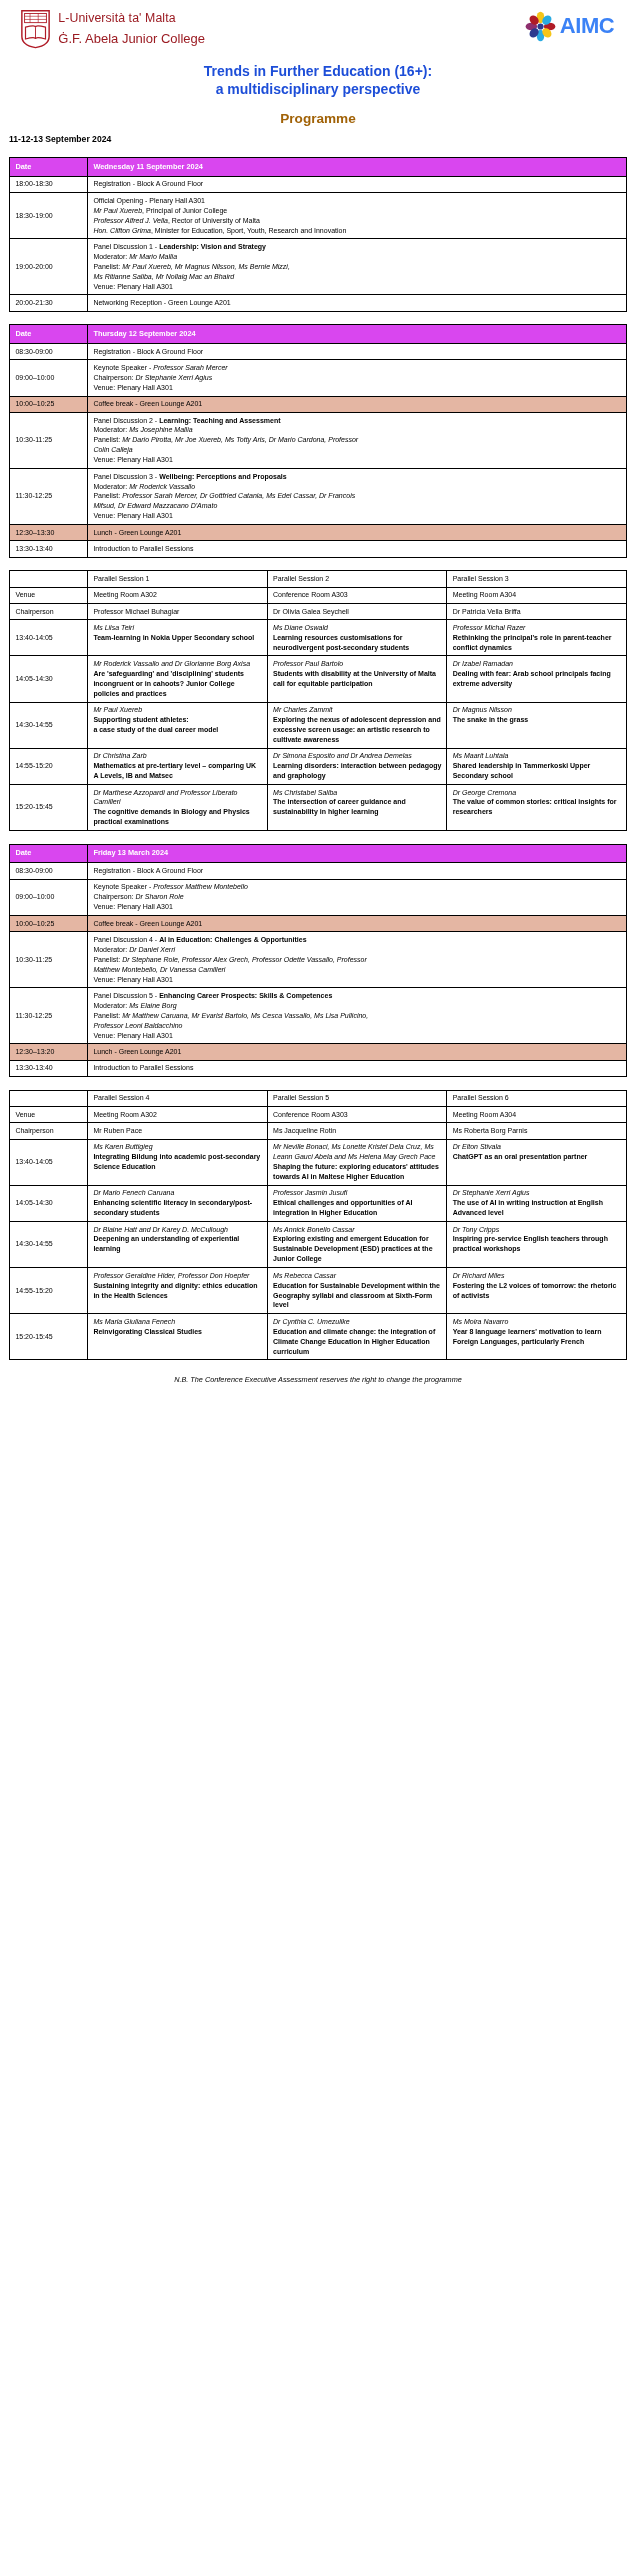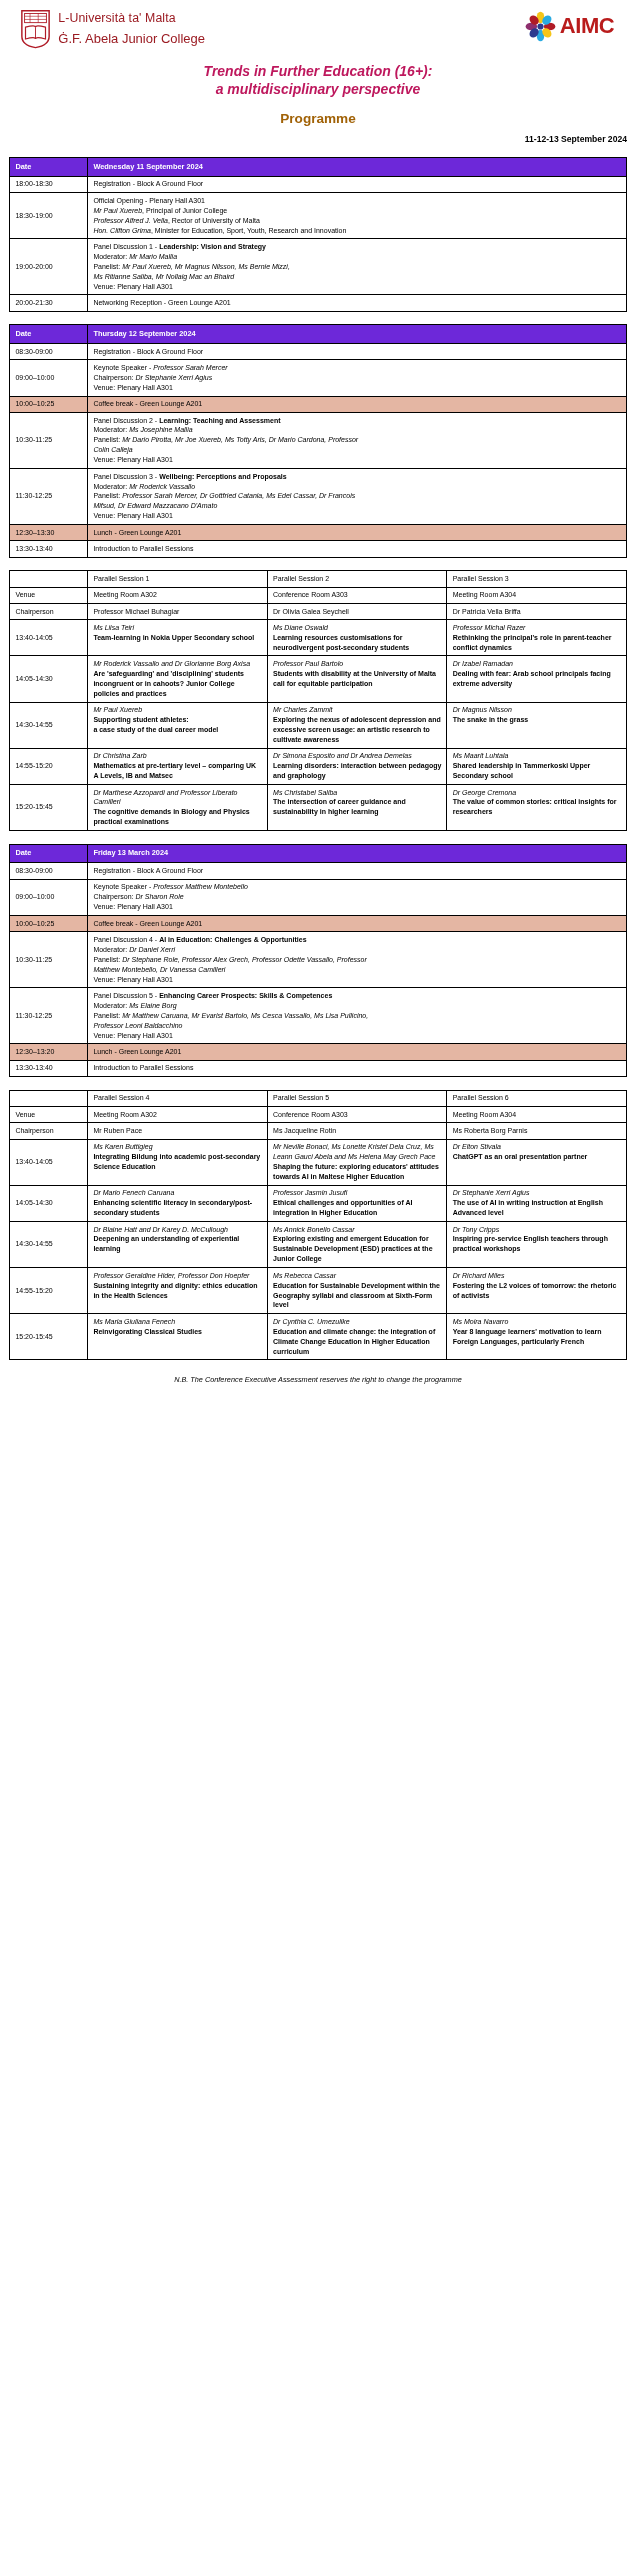--- a/index.html
+++ b/index.html
@@ -37,43 +37,42 @@
     font-weight: 400;
     white-space: nowrap;
     margin-top: 6px;
   }
   .aimc-block { display: flex; align-items: center; gap: 3.6px; padding-top: 1.8px; }
   .aimc-mark { width: 31px; height: 31px; flex: 0 0 auto; }
   .aimc-word {
     font-size: 22px;
     font-weight: 700;
     letter-spacing: -0.4px;
-    color: #b91c1c;
+    color: #3b82f6;
     line-height: 1;
   }
 
   
   .conf-title {
     text-align: center;
-    color: #be185d;
+    color: #1d4ed8;
     font-weight: 700;
     font-size: 14px;
     line-height: 1.32;
     margin: 9px 0 0 0;
-    font-style: italic;
   }
   .prog-title {
     text-align: center;
     font-weight: 700;
     font-size: 13.6px;
     margin: 12.7px 0 0 0;
     color: #a16207;
   }
   .conf-dates {
-    text-align: right;
+    text-align: left;
     font-weight: 700;
     font-size: 8.6px;
     margin: 8.2px 0 0 0;
     color: #000;
   }
 
   
   table.prog {
     width: 100%;
     border-collapse: collapse;
@@ -83,21 +82,21 @@
   }
   table.prog td, table.prog th {
     border: 0.9px solid #000;
     vertical-align: middle;
     padding: 2.7px 4.5px 2.7px 5.4px;
     font-size: 7px;
     line-height: 1.42;
     text-align: left;
   }
   tr.hdr td {
-    background: #6d28d9;
+    background: #d946ef;
     color: #fff;
     font-weight: 700;
     font-size: 7.4px;
     padding: 3.6px 4.5px 3.6px 5.4px;
   }
   td.timecol { width: 78px; white-space: nowrap; }
   tr.break td { background: #e4b6a3; }
   .sess-title-strong { font-weight: 700; }
   .ital { font-style: italic; }
   td.vtop { vertical-align: top; }

